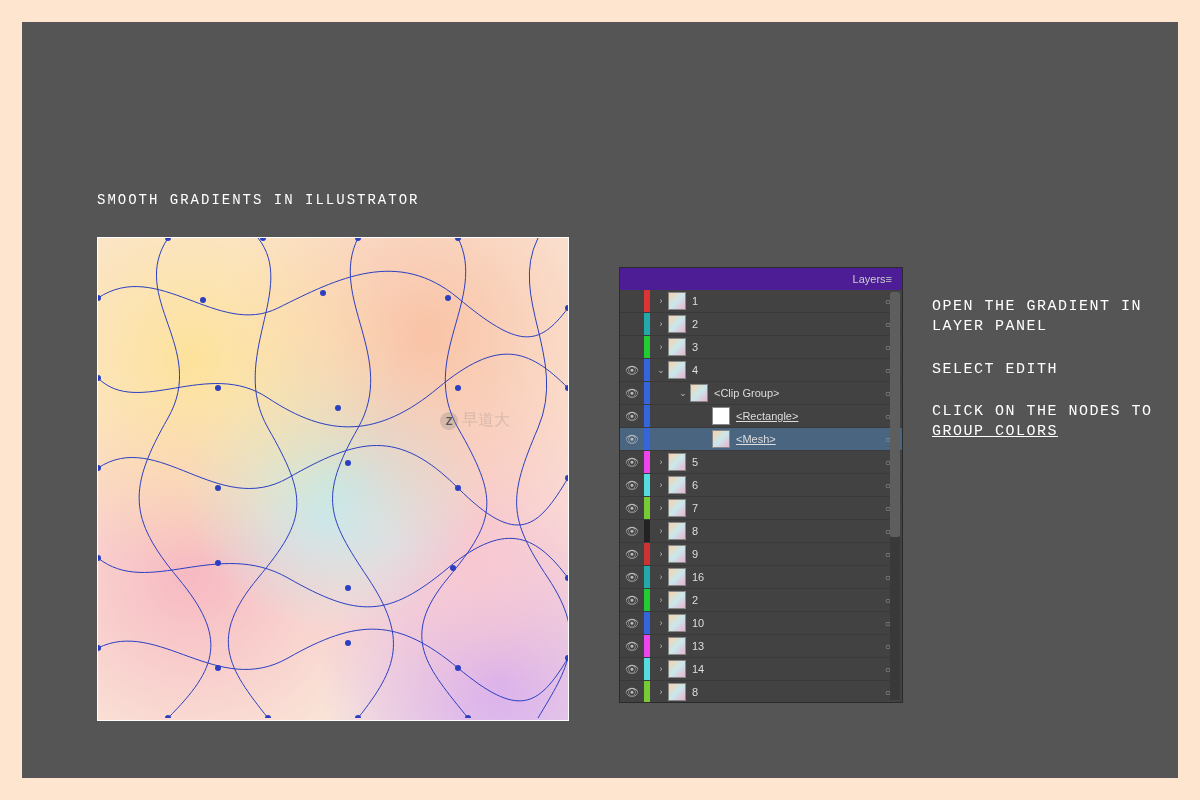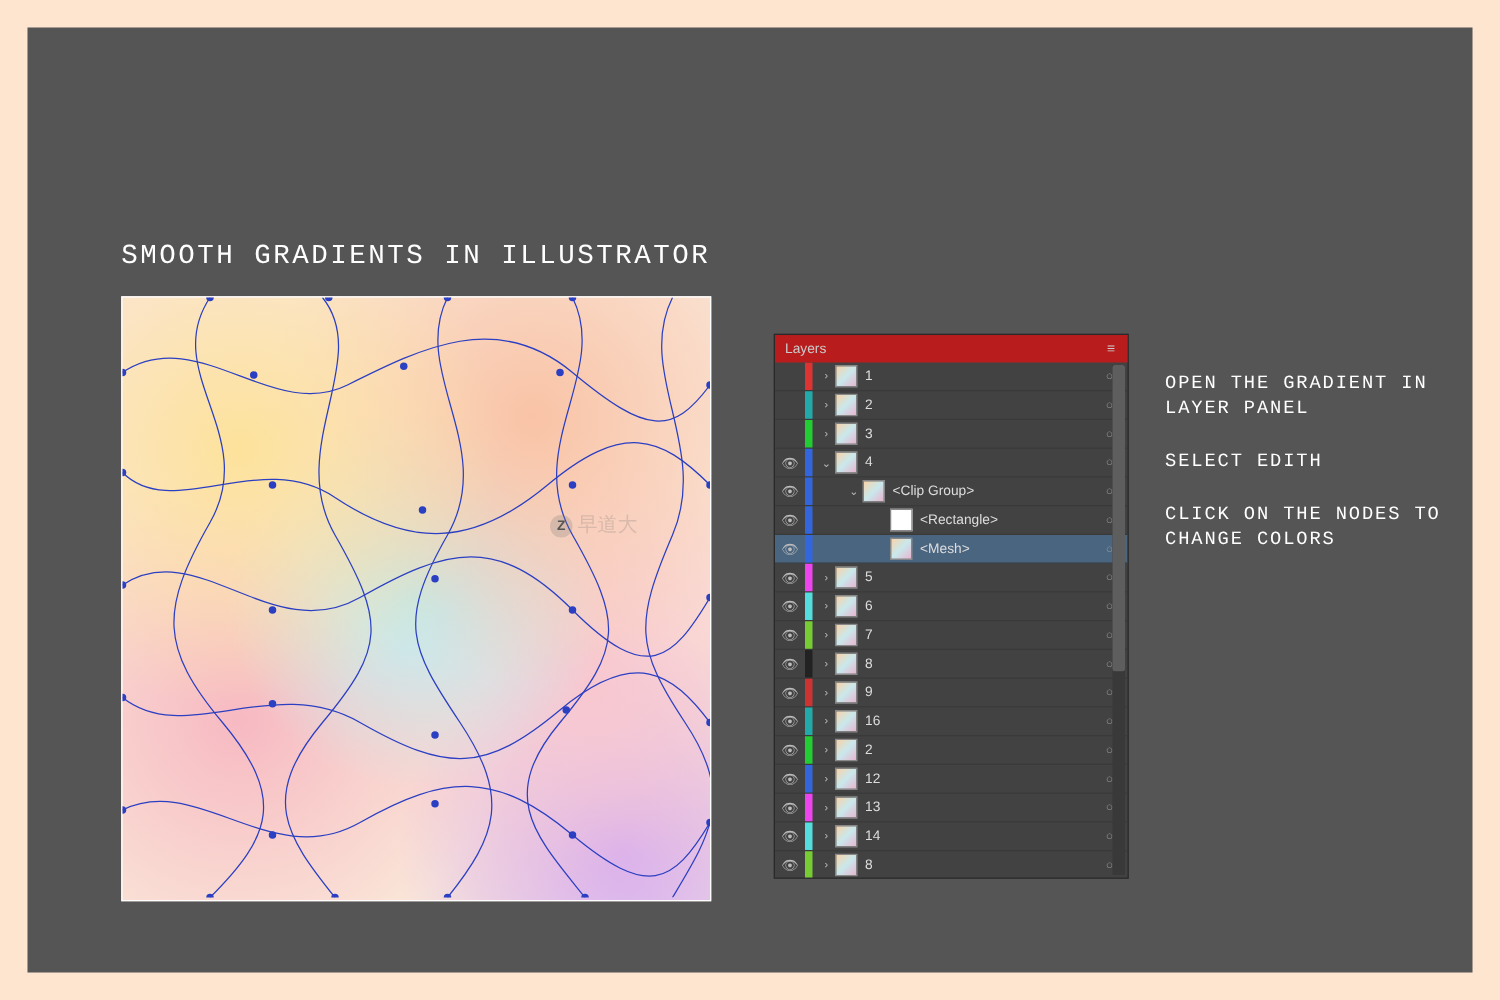--- a/index.html
+++ b/index.html
@@ -1,34 +1,34 @@
 <!DOCTYPE html>
 <html><head>
 <meta charset="utf-8">
 <style>
 html,body{margin:0;padding:0;width:1200px;height:800px;background:#fde5d0;font-family:"Courier New",monospace;overflow:hidden}
 .frame{position:absolute;left:22px;top:22px;right:22px;bottom:22px;background:#555}
-.title{position:absolute;left:75px;top:170px;color:#fff;font-size:22px;letter-spacing:2px}
+.title{position:absolute;left:75px;top:170px;color:#fff;font-size:14px;letter-spacing:2px}
 .artboard{position:absolute;left:75px;top:215px;width:470px;height:482px;border:1px solid #fff;background:radial-gradient(circle at 20% 25%,#fde29b 0,transparent 40%),radial-gradient(circle at 70% 20%,#f9c3a6 0,transparent 42%),radial-gradient(circle at 50% 50%,#bdeef2 0,transparent 45%),radial-gradient(circle at 20% 70%,#f7b9c2 0,transparent 40%),radial-gradient(circle at 80% 65%,#f8c7d0 0,transparent 40%),radial-gradient(circle at 85% 92%,#d0a9f6 0,transparent 30%),#fae6d8}
 .artboard svg{position:absolute;inset:0}
 .panel{position:absolute;left:597px;top:245px;width:282px;height:434px;background:#424242;border:1px solid #2a2a2a;color:#ccc;font-family:Arial,sans-serif;font-size:11px}
-.p-head{height:22px;background:#b91c1c;display:flex;align-items:center;padding:0 8px;justify-content:space-between}
+.p-head{height:22px;background:#4c1d95;display:flex;align-items:center;padding:0 8px;justify-content:flex-end}
 .p-head span:last-child{letter-spacing:2px}
 .rows{position:absolute;top:22px;left:0;right:0;bottom:0;overflow:hidden}
 .row{height:22px;display:flex;align-items:center;border-bottom:1px solid #3a3a3a;position:relative}
 .row.sel{background:#4a6580}
 .eye{width:24px;text-align:center;color:#bbb}
 .bar{width:6px;height:22px;margin-right:4px}
 .tw{width:14px;text-align:center;color:#bbb;transform:scale(.8)}
 .th{width:16px;height:16px;background:#fff;border:1px solid #888;margin-right:6px;display:flex;align-items:center;justify-content:center;font-size:8px}
 .th.grad{background:linear-gradient(135deg,#f9d2a8,#c9e8ec,#e9b5d0)}
 .nm{flex:1;color:#ddd}
 .tgt{margin-left:auto;margin-right:8px;color:#999;font-size:10px;letter-spacing:-1px}
 .pad{display:inline-block}
-.u{}
+.u{text-decoration:underline}
 .instructions{position:absolute;left:910px;top:275px;width:245px;color:#fff;font-size:15px;line-height:1.35;letter-spacing:1.5px}
 .instructions p{margin:0 0 22px 0}
 .wmark{position:absolute;left:418px;top:388px;color:rgba(120,120,120,.25);font-size:16px;font-family:Arial,sans-serif;display:flex;align-items:center;gap:4px}
 .wmark .c{width:18px;height:18px;border-radius:50%;background:rgba(120,120,120,.25);display:flex;align-items:center;justify-content:center;color:#555;font-size:11px;font-weight:bold}
 .scrollbar{position:absolute;right:2px;top:24px;bottom:2px;width:10px;background:#393939}
 .sthumb{width:100%;height:60%;background:#5e5e5e;border-radius:2px}
 </style>
 </head>
 <body>
 
@@ -224,21 +224,21 @@
           <span class="th grad"></span>
           <span class="nm">2</span>
           <span class="tgt">○ ▫</span>
         </div>
         <div class="row">
           <span class="eye">👁</span>
           <span class="bar" style="background: rgb(51, 102, 221);"></span>
           <span class="pad" style="width: 0px;"></span>
           <span class="tw">›</span>
           <span class="th grad"></span>
-          <span class="nm">12</span>
+          <span class="nm">10</span>
           <span class="tgt">○ ▫</span>
         </div>
         <div class="row">
           <span class="eye">👁</span>
           <span class="bar" style="background: rgb(238, 68, 238);"></span>
           <span class="pad" style="width: 0px;"></span>
           <span class="tw">›</span>
           <span class="th grad"></span>
           <span class="nm">13</span>
           <span class="tgt">○ ▫</span>
@@ -263,16 +263,16 @@
         </div>
       </div>
     <div class="scrollbar">
         <div class="sthumb"></div>
       </div>
   </div>
 
   <div class="instructions">
     <p>OPEN THE GRADIENT IN LAYER PANEL</p>
     <p>SELECT EDITH</p>
-    <p><span>CLICK ON THE NODES TO </span><span class="u">CHANGE COLORS</span></p>
+    <p><span>CLICK ON THE NODES TO </span><span class="u">GROUP COLORS</span></p>
   </div>
 
 </div>
 
 </body></html>

